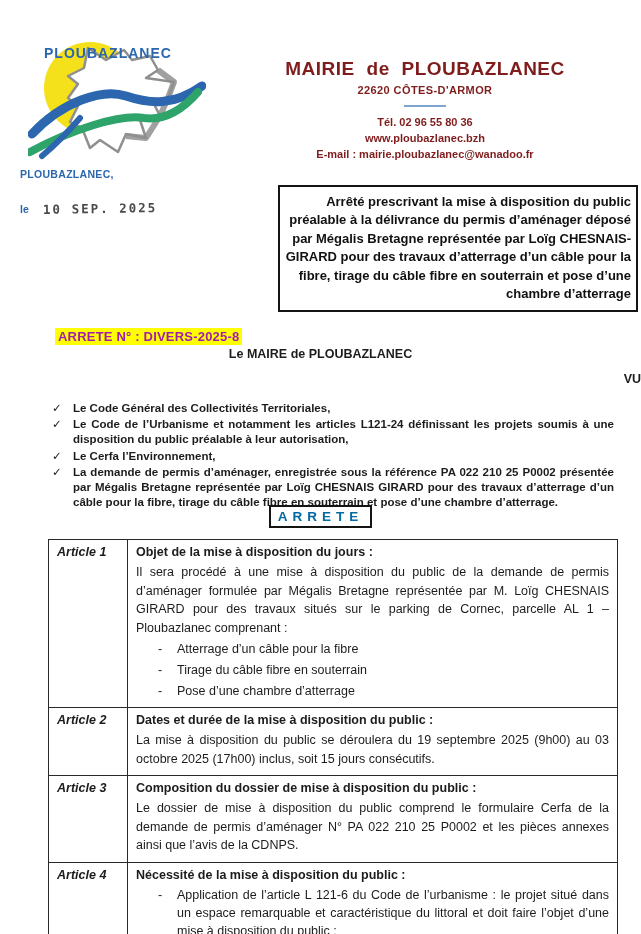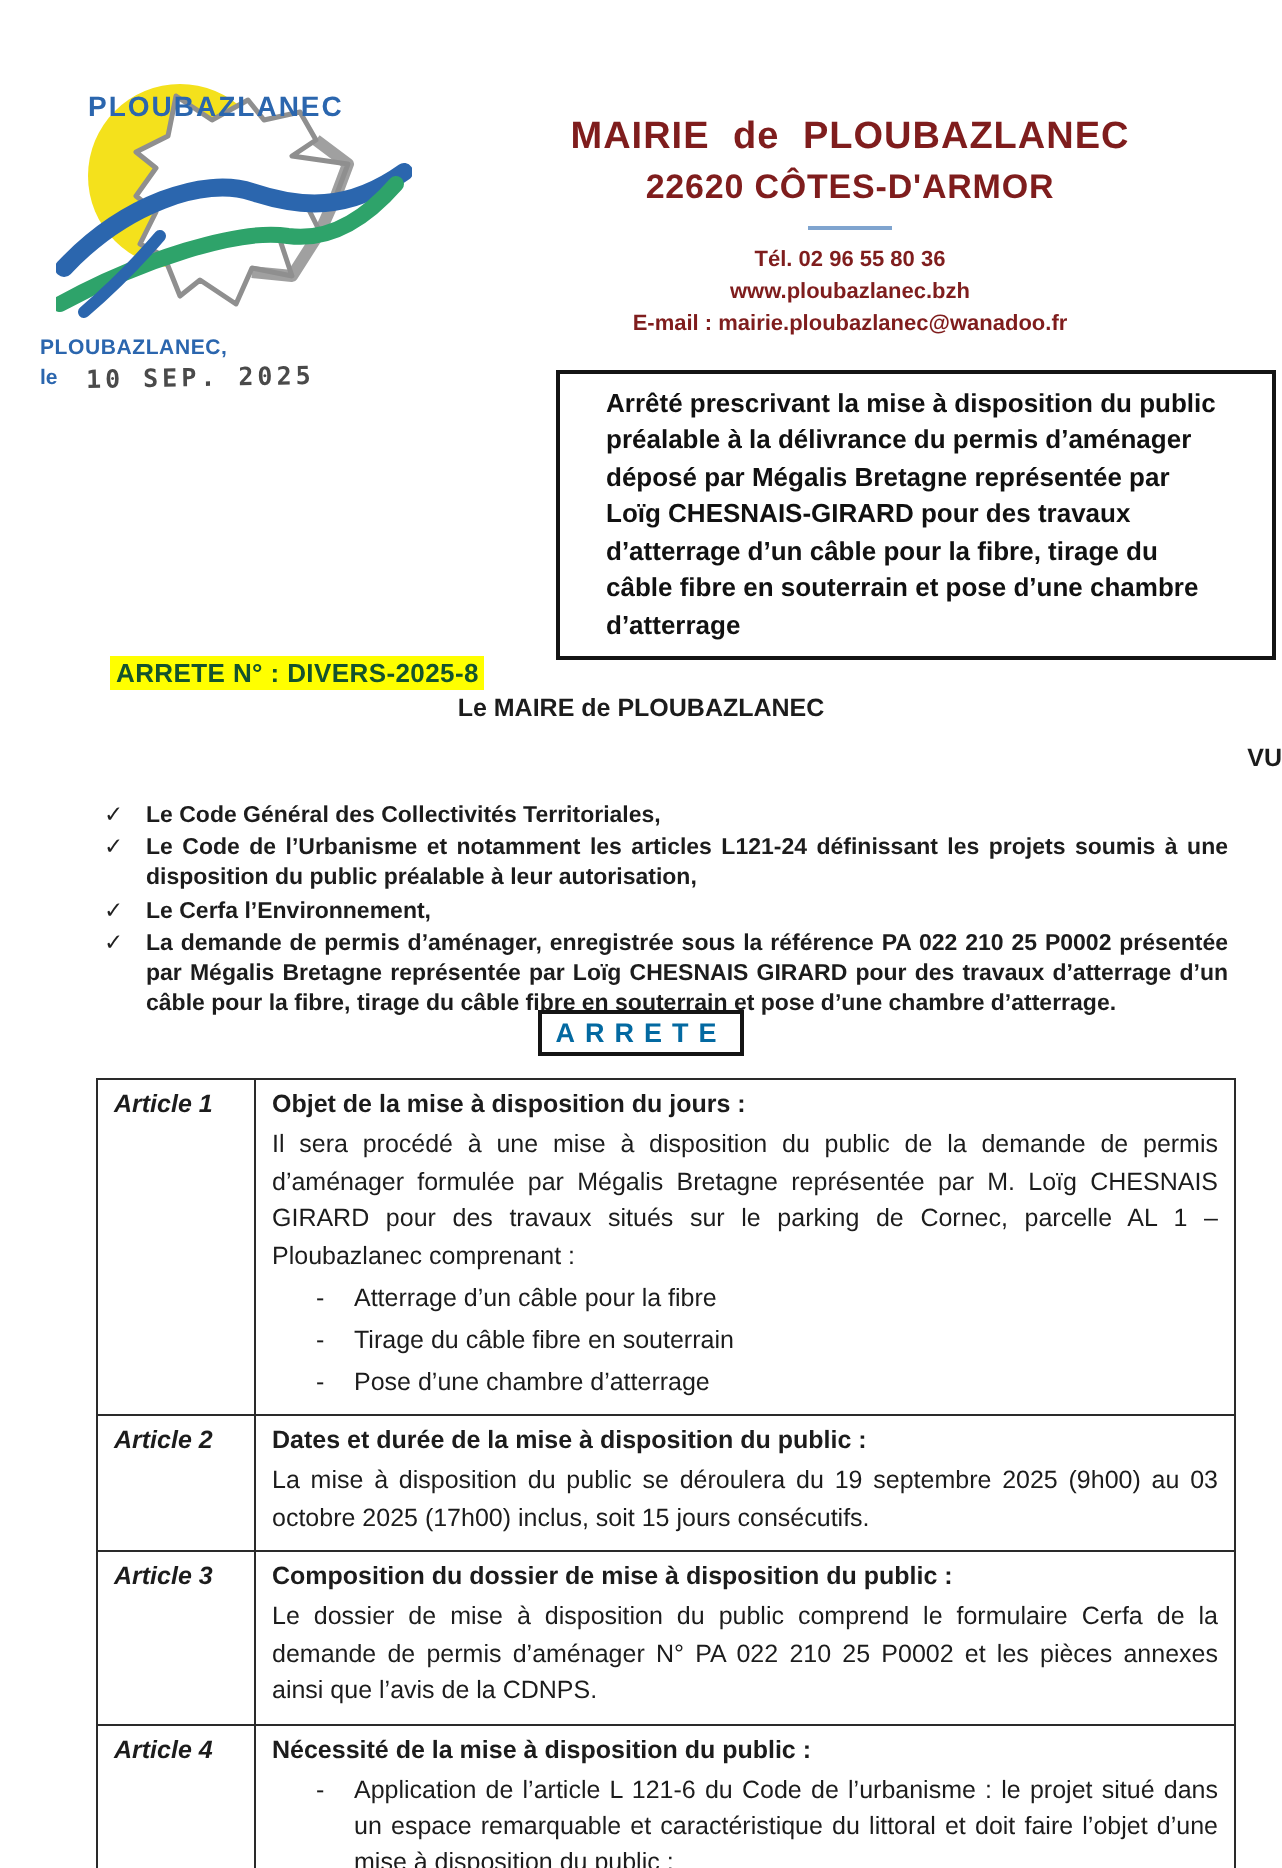--- a/index.html
+++ b/index.html
@@ -9,42 +9,42 @@
     position:relative;overflow:hidden;
   }
   .abs{position:absolute;}
 
   
   .logo-block{left:28px;top:26px;width:178px;height:140px;}
 
   
   .date-block{left:20px;top:168px;line-height:1.2;}
   .commune-line{color:#2b66ae;font-weight:bold;font-size:10.5px;letter-spacing:.3px;}
-  .le-line{color:#2b66ae;font-weight:bold;font-size:10.5px;display:flex;gap:14px;align-items:flex-end;}
+  .le-line{color:#2b66ae;font-weight:bold;font-size:10.5px;display:flex;gap:14px;align-items:flex-end;margin-top:20px;}
   .stamp{
     font-family:"DejaVu Sans Mono", monospace;font-size:12.5px;font-weight:bold;
     color:#4a4a4a;letter-spacing:2px;transform:rotate(-1deg);display:inline-block;
   }
 
   
   .mairie-header{left:240px;top:58px;width:370px;text-align:center;color:#7f1d1d;}
   .mairie-title{font-size:19px;font-weight:bold;letter-spacing:.5px;word-spacing:6px;}
-  .mairie-sub{font-size:17px;font-weight:bold;margin-top:4px;letter-spacing:.4px;}
+  .mairie-sub{font-size:11px;font-weight:bold;margin-top:4px;letter-spacing:.4px;}
   .mairie-divider{width:42px;height:2px;background:#7fa4cf;margin:9px auto 8px auto;}
   .mairie-contact{font-size:11px;font-weight:bold;line-height:1.45;}
 
   
   .title-box{
     left:278px;top:185px;width:360px;box-sizing:border-box;
-    border:2px solid #141414;padding:6px 23px;
-    font-size:13px;font-weight:bold;text-align:left;line-height:1.42;color:#111;
+    border:2px solid #141414;padding:6px 5px;
+    font-size:13px;font-weight:bold;text-align:right;line-height:1.42;color:#111;
   }
 
   
-  .arrete-num{left:55px;top:328px;background:#ffff00;color:#14532d;
+  .arrete-num{left:55px;top:328px;background:#ffff00;color:#a21caf;
     font-size:13px;font-weight:bold;padding:1px 3px;letter-spacing:.2px;}
 
   .mayor-line{left:0;top:347px;width:641px;text-align:center;font-size:12.5px;font-weight:bold;}
   .vu-label{left:0;top:372px;width:641px;text-align:right;font-size:12.5px;font-weight:bold;}
 
   
   .vu-list{left:52px;top:401px;width:562px;}
   .vu-item{display:flex;gap:11px;font-size:11.5px;font-weight:bold;line-height:1.32;margin-bottom:1px;}
   .vu-check{flex:0 0 10px;font-weight:normal;color:#222;}
   .vu-text{text-align:justify;}

